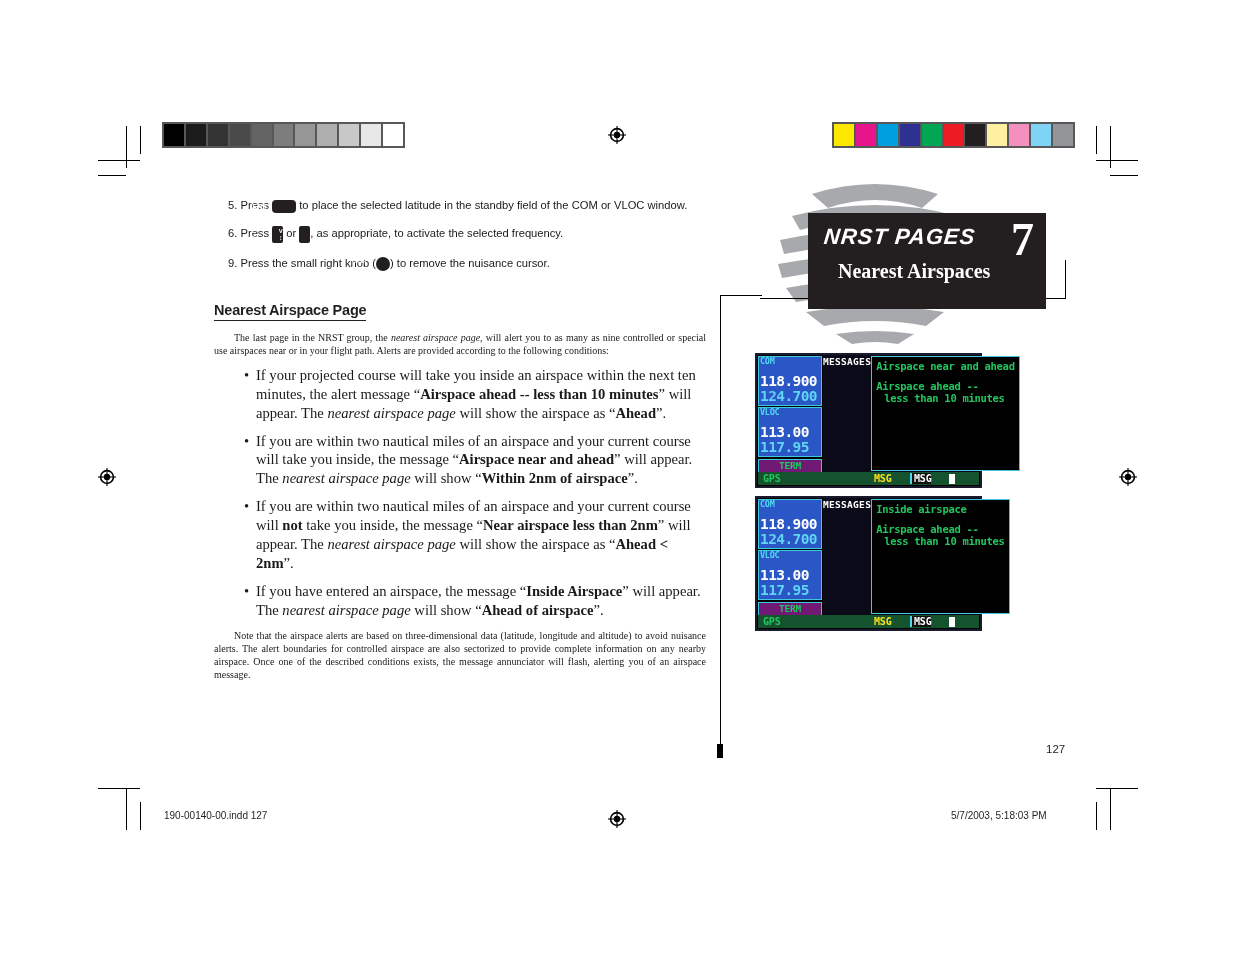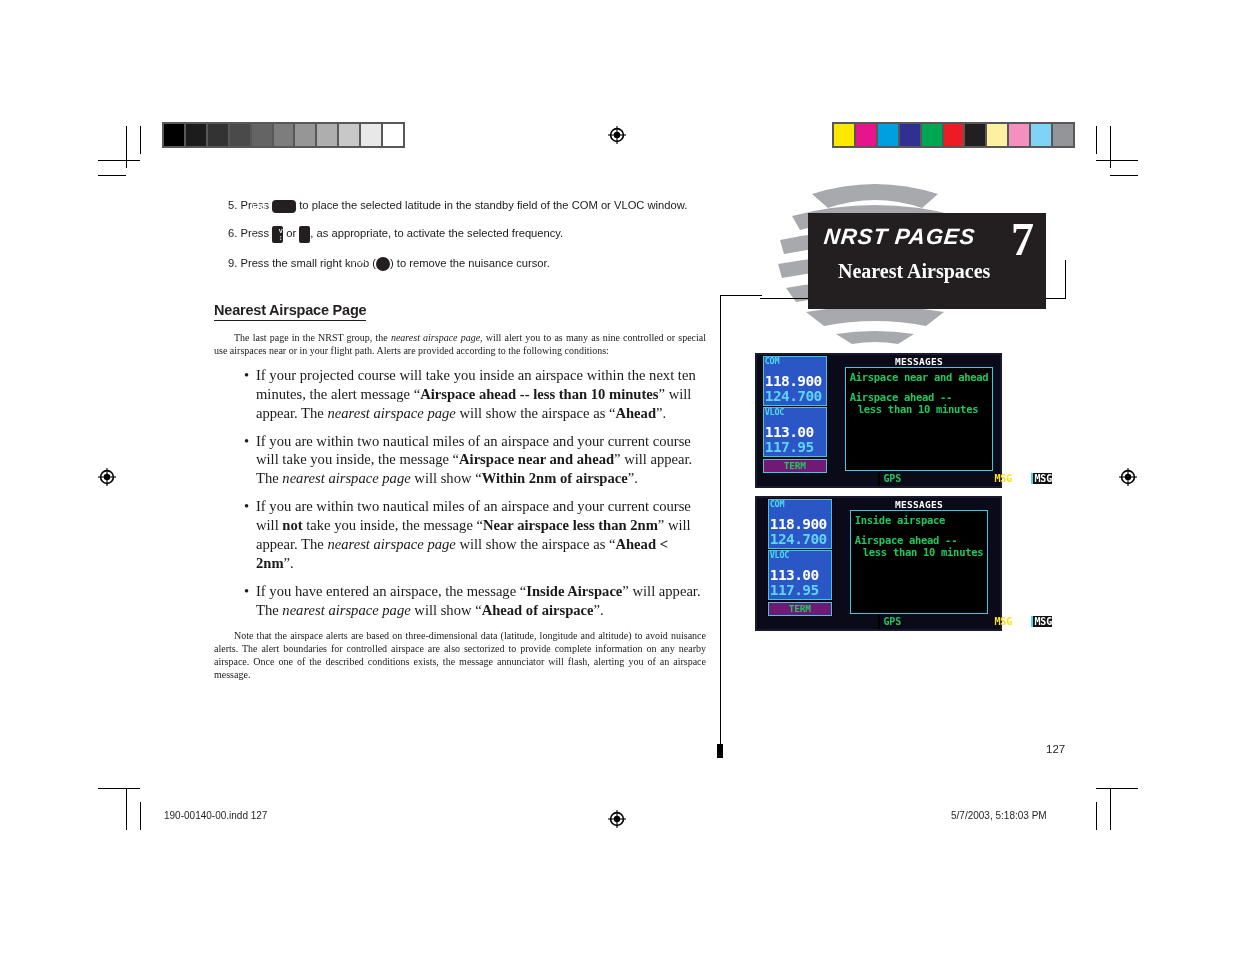--- a/index.html
+++ b/index.html
@@ -198,29 +198,28 @@
     left: 30px; top: 47px;
     font-family: "Liberation Serif", serif;
     font-size: 20px;
     font-weight: bold;
     color: #fff;
   }
 
   
   .gps {
     position: absolute;
-    width: 247px;
+    width: 227px;
     height: 135px;
     background: #0a0a18;
     border: 2px solid #1a1a2e;
     box-sizing: border-box;
     font-family: "DejaVu Sans Mono", monospace;
     display: flex;
     flex-direction: column;
-    align-items: center;
   }
   .gps-main {
     flex: 1;
     display: flex;
     min-height: 0;
   }
   .gps-left {
     width: 66px;
     background: #000;
     display: flex;
@@ -267,22 +266,22 @@
   .term-txt {
     font-size: 9.5px;
     color: #22c55e;
     font-weight: bold;
     line-height: 12px;
     letter-spacing: -0.2px;
   }
   .gps-right {
     flex: 1;
     display: flex;
-    flex-direction: column;
-    padding: 1px 2px 1px 17px;
+    flex-direction: row;
+    padding: 1px 2px 1px 0;
     box-sizing: border-box;
     min-width: 0;
   }
   .msg-hdr {
     text-align: center;
     font-size: 9.5px;
     font-weight: bold;
     color: #ffffff;
     line-height: 11px;
     letter-spacing: 0.3px;
@@ -300,21 +299,21 @@
     color: #22c55e;
     font-weight: bold;
     line-height: 12.5px;
     letter-spacing: -0.3px;
     white-space: pre;
   }
   .msg-gap { height: 7px; }
   .msg-indent { padding-left: 8px; }
   .gps-foot {
     height: 13px;
-    background: #6d28d9;
+    background: #14532d;
     display: flex;
     align-items: center;
     position: relative;
   }
   .foot-gps {
     position: absolute;
     left: 5px;
     font-size: 10px;
     font-weight: bold;
     color: #22c55e;

